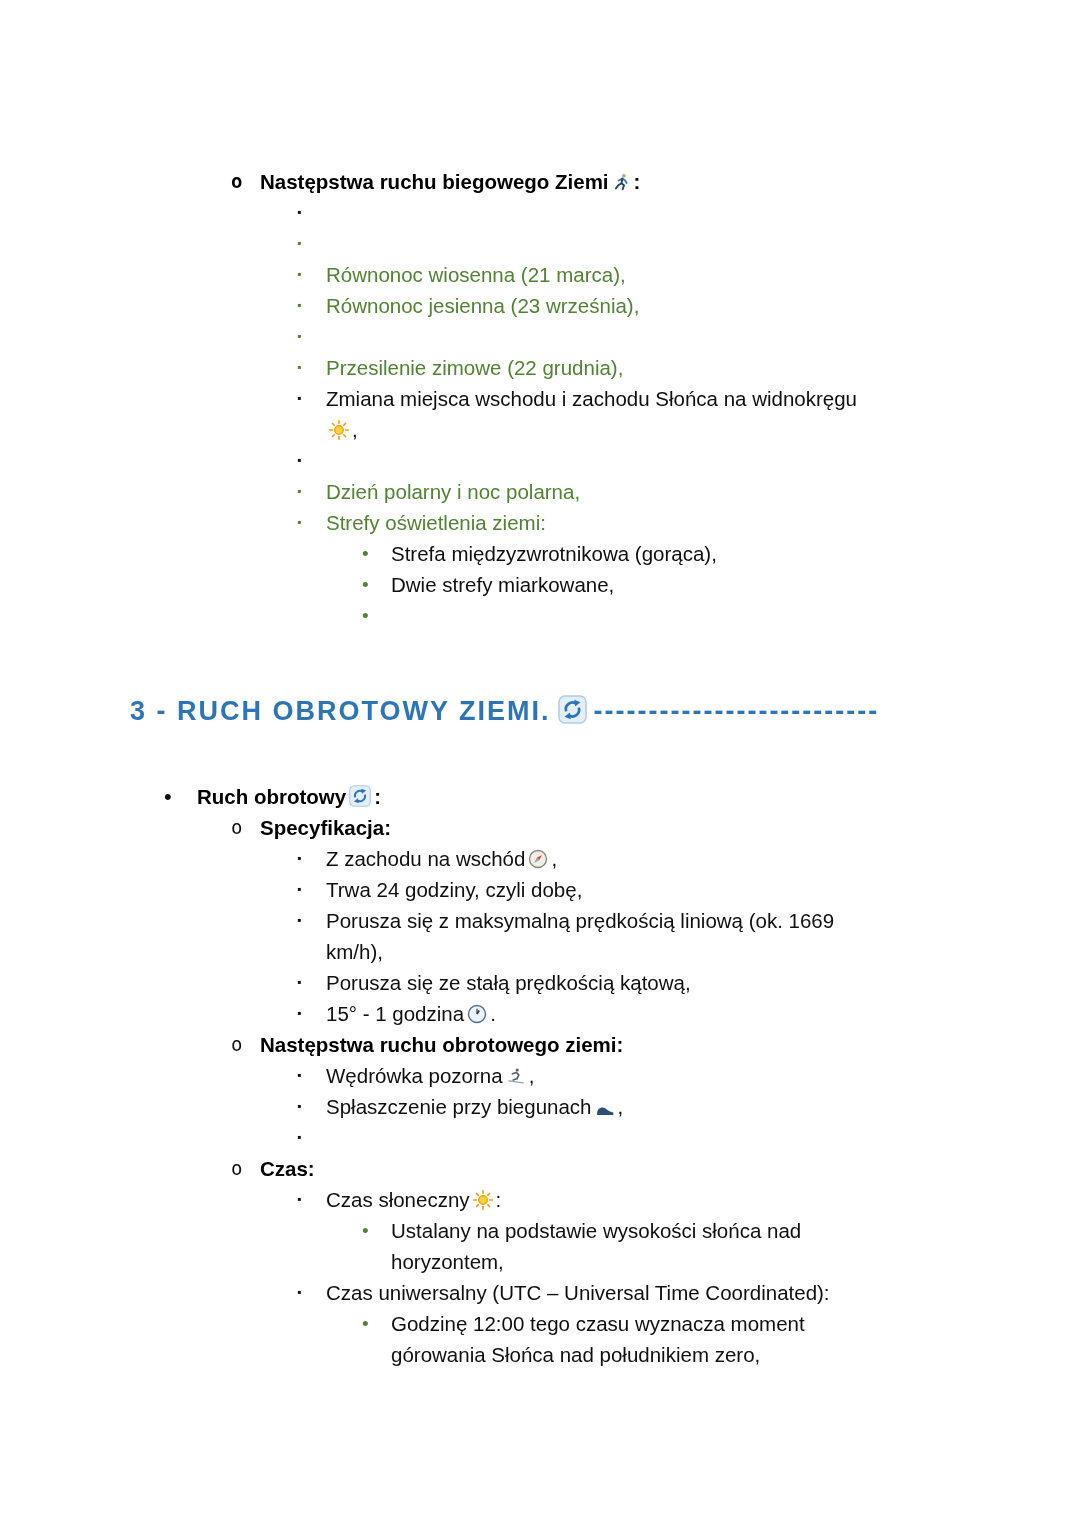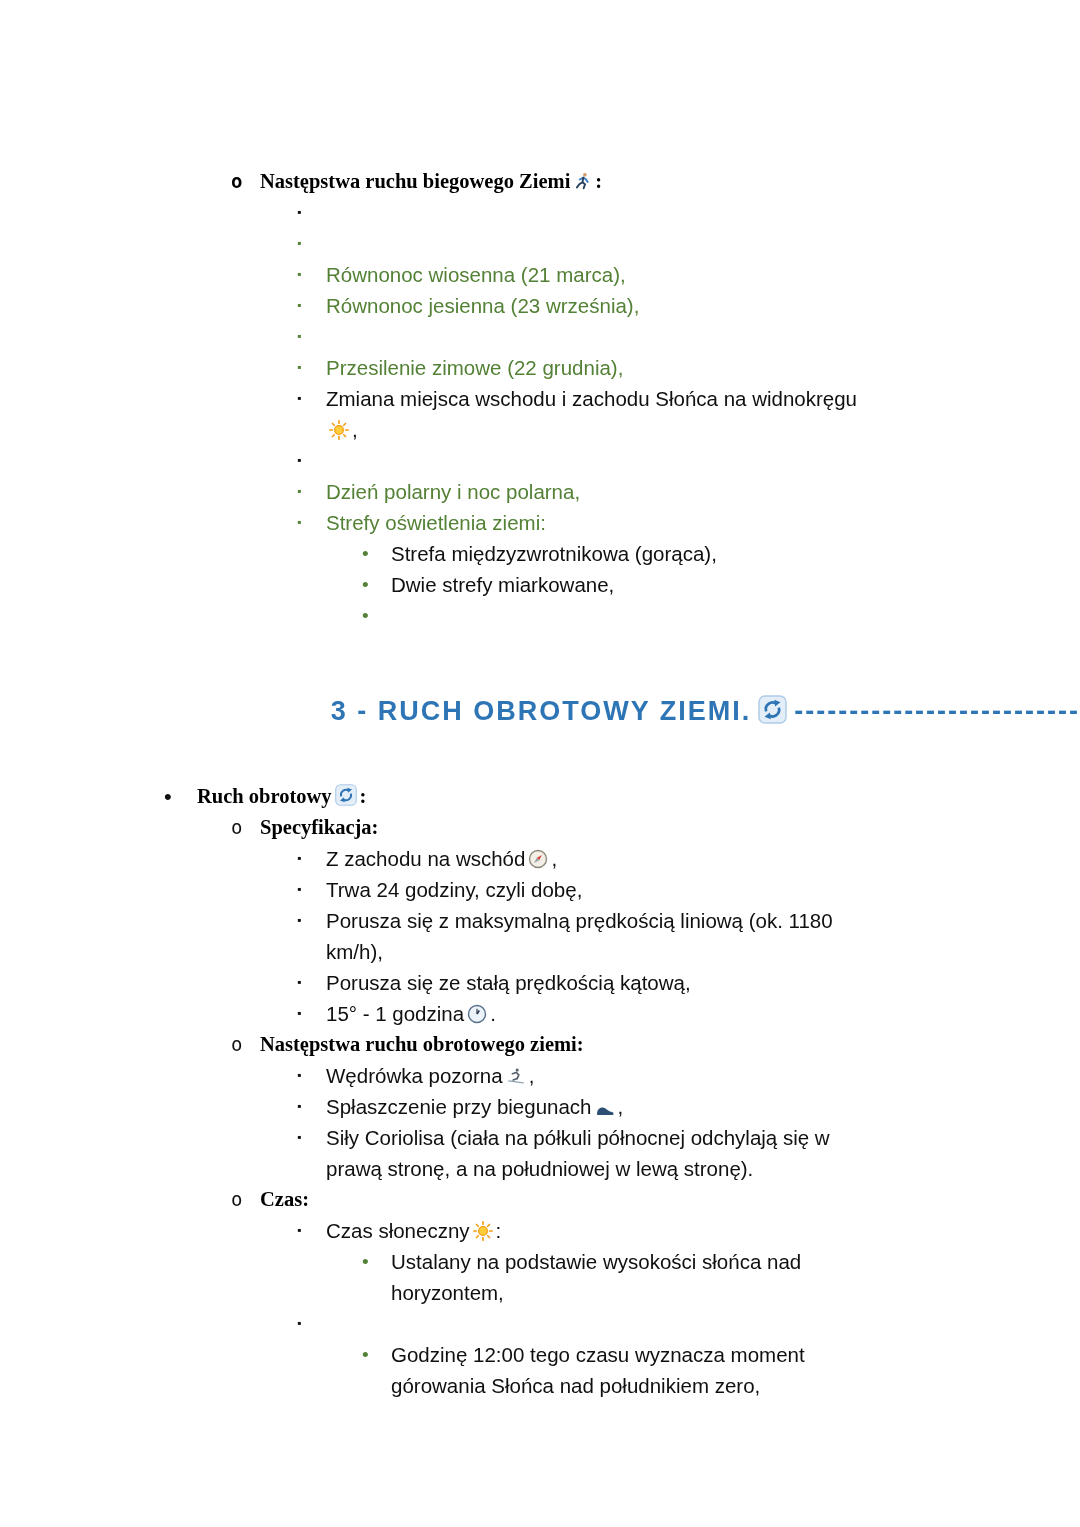--- a/index.html
+++ b/index.html
@@ -11,25 +11,25 @@
   .l1{padding-left:231px;}
   .l2{padding-left:297px;}
   .l3{padding-left:362px;}
   .bl{flex:0 0 29px;}
   .l0 .bl{flex:0 0 33px;}
   .bl.o{font-family:"DejaVu Sans Mono","Liberation Mono",monospace;font-size:19px;}
   .bl.sq{font-size:12px;}
   .bl.dot{font-size:19px;color:#538135;}
   .bl.disc{font-size:22px;}
   .txt{flex:1;max-width:645px;}
-  .bold{font-weight:700;color:#000;font-family:Liberation Serif, serif;}
+  .bold{font-weight:700;color:#000;}
   .green{color:#538135;}
   .ic{display:inline-block;vertical-align:-3px;margin:0 3px;}
   .ic svg{display:block;}
-  .heading{padding-left:130px;margin-top:60px;margin-bottom:50px;font-size:27px;line-height:40px;font-weight:700;color:#2e75b6;letter-spacing:2px;white-space:nowrap;text-align:right;}
+  .heading{padding-left:130px;margin-top:60px;margin-bottom:50px;font-size:27px;line-height:40px;font-weight:700;color:#2e75b6;letter-spacing:2px;white-space:nowrap;}
   .heading .ic{vertical-align:-4px;margin:0 7px;}
   .h-dashes{letter-spacing:2px;font-weight:700;}
 </style>
 </head>
 <body>
 
 <div class="page">
 <div class="content">
 
   <div class="line l1">
@@ -159,21 +159,21 @@
   </div>
 
   <div class="line l2">
     <span class="bl sq">▪</span>
     <div class="txt"><span>Trwa 24 godziny, czyli dobę,</span></div>
   </div>
 
   <div class="line l2">
     <span class="bl sq">▪</span>
     <div class="txt">
-      <span>Porusza się z maksymalną prędkością liniową (ok. 1180</span><br>
+      <span>Porusza się z maksymalną prędkością liniową (ok. 1669</span><br>
       <span>km/h),</span>
     </div>
   </div>
 
   <div class="line l2">
     <span class="bl sq">▪</span>
     <div class="txt"><span>Porusza się ze stałą prędkością kątową,</span></div>
   </div>
 
   <div class="line l2">
@@ -208,24 +208,20 @@
     <span class="bl sq">▪</span>
     <div class="txt">
       <span>Spłaszczenie przy biegunach</span><span class="ic"><svg width="20" height="13" viewBox="0 0 24 14">
               <path d="M2.5 11 C2.5 6 5.5 3.5 9 3.5 C11.5 3.5 13 5 15.5 6.8 C18 8.6 20.5 9.2 22 9.4 L22 12.5 L2.5 12.5 Z" fill="#2d4f75"></path>
             </svg></span><span>,</span>
     </div>
   </div>
 
   <div class="line l2">
     <span class="bl sq">▪</span>
-    <div class="txt">
-      <span>Siły Coriolisa (ciała na półkuli północnej odchylają się w</span><br>
-      <span>prawą stronę, a na południowej w lewą stronę).</span>
-    </div>
   </div>
 
   <div class="line l1">
     <span class="bl o">o</span>
     <div class="txt bold"><span>Czas:</span></div>
   </div>
 
   <div class="line l2">
     <span class="bl sq">▪</span>
     <div class="txt">
@@ -248,20 +244,21 @@
   <div class="line l3">
     <span class="bl dot">•</span>
     <div class="txt">
       <span>Ustalany na podstawie wysokości słońca nad</span><br>
       <span>horyzontem,</span>
     </div>
   </div>
 
   <div class="line l2">
     <span class="bl sq">▪</span>
+    <div class="txt"><span>Czas uniwersalny (UTC – Universal Time Coordinated):</span></div>
   </div>
 
   <div class="line l3">
     <span class="bl dot">•</span>
     <div class="txt">
       <span>Godzinę 12:00 tego czasu wyznacza moment</span><br>
       <span>górowania Słońca nad południkiem zero,</span>
     </div>
   </div>
 

